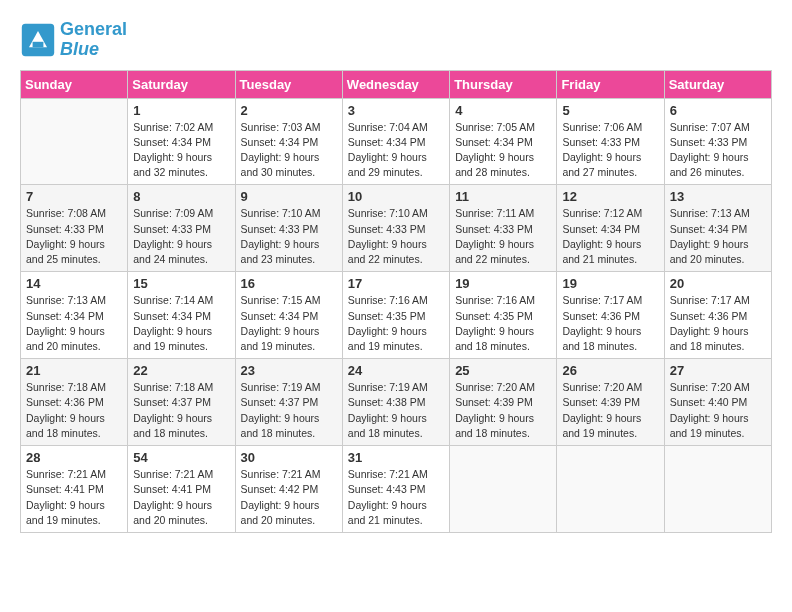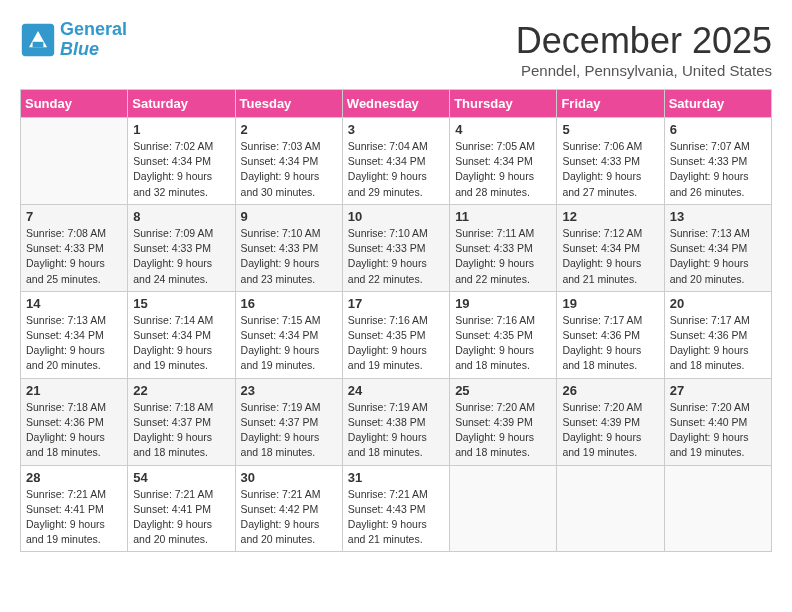--- a/index.html
+++ b/index.html
@@ -95,24 +95,20 @@
     <svg class="logo-icon" viewBox="0 0 40 40">
       <rect x="2" y="2" width="36" height="36" rx="4" fill="#3399cc"></rect>
       <polygon points="10,28 20,10 30,28" fill="white"></polygon>
       <rect x="14" y="22" width="12" height="6" fill="#3399cc"></rect>
     </svg>
     <div>
       <div class="logo-text"><span>General</span></div>
       <div class="logo-text" style="color:#3399cc;font-style:italic;">Blue</div>
     </div>
   </div>
-  <div class="title-area">
-    <div class="month-title">December 2025</div>
-    <div class="location-title">Penndel, Pennsylvania, United States</div>
-  </div>
 </div>
 
 <table>
   <thead>
     <tr>
 
     <th>Sunday</th>
         <th>Saturday</th>
         <th>Tuesday</th>
         <th>Wednesday</th>

